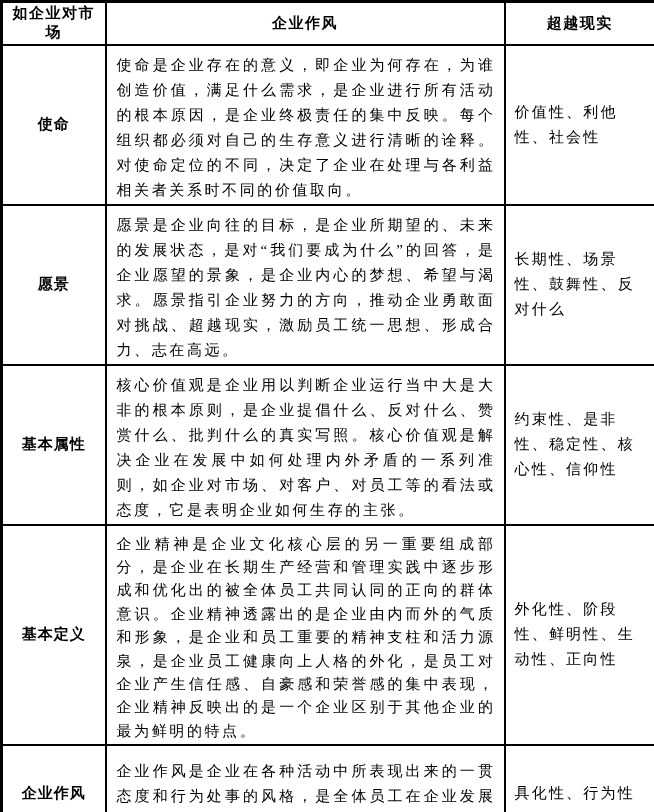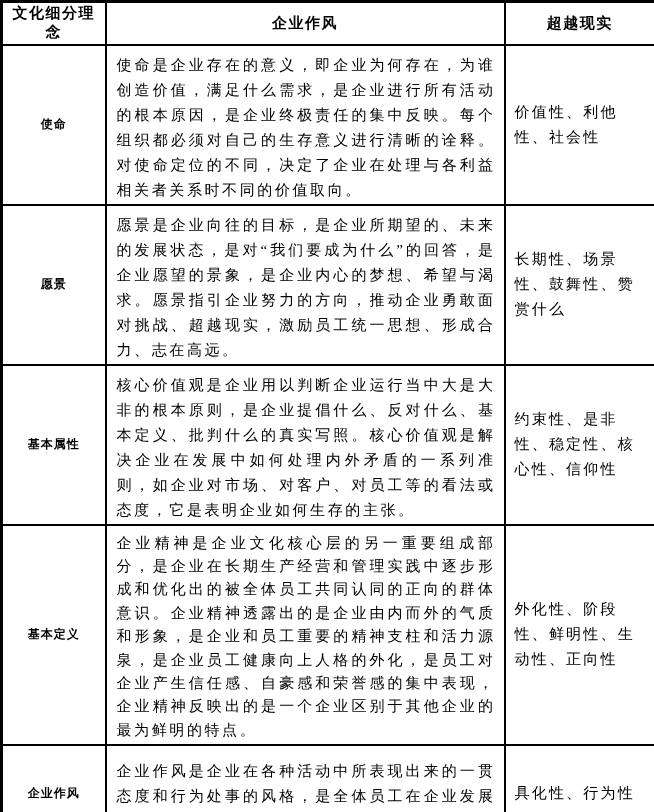--- a/index.html
+++ b/index.html
@@ -35,76 +35,75 @@
   tr.row-spirit  { height: 215px; }
   tr.row-style   { height: 98px; }
   th.head-cell {
     font-size: 15px;
     font-weight: bold;
     text-align: center;
     letter-spacing: 1.5px;
     padding: 0 2px;
   }
   td.concept-cell {
-    font-size: 12px;
+    font-size: 15px;
     font-weight: bold;
     text-align: center;
     letter-spacing: 1px;
     padding: 8px 2px;
   }
   td.definition-cell {
     font-size: 15px;
     line-height: 25px;
     letter-spacing: 2.6px;
     text-align: justify;
     text-justify: inter-character;
     padding: 7px 8px 1px 10px;
   }
   tr.row-spirit td.definition-cell {
     line-height: 23.4px;
-    font-family: Liberation Mono, monospace;
   }
   td.attributes-cell {
     font-size: 15px;
     line-height: 25px;
     letter-spacing: 2.2px;
     text-align: left;
     padding: 1px 4px 1px 9px;
   }
 </style>
 </head>
 <body>
 
 <table class="doc-table">
   <colgroup>
     <col class="c1">
     <col class="c2">
     <col class="c3">
   </colgroup>
   <thead>
     <tr class="header-row">
-      <th class="head-cell">文化细分理念</th>
+      <th class="head-cell">如企业对市场</th>
       <th class="head-cell">企业作风</th>
       <th class="head-cell">超越现实</th>
     </tr>
   </thead>
   <tbody>
     <tr class="row-mission">
       <td class="concept-cell">使命</td>
       <td class="definition-cell">使命是企业存在的意义，即企业为何存在，为谁创造价值，满足什么需求，是企业进行所有活动的根本原因，是企业终极责任的集中反映。每个组织都必须对自己的生存意义进行清晰的诠释。对使命定位的不同，决定了企业在处理与各利益相关者关系时不同的价值取向。</td>
       <td class="attributes-cell">价值性、利他性、社会性</td>
     </tr>
     <tr class="row-vision">
       <td class="concept-cell">愿景</td>
       <td class="definition-cell">愿景是企业向往的目标，是企业所期望的、未来的发展状态，是对“我们要成为什么”的回答，是企业愿望的景象，是企业内心的梦想、希望与渴求。愿景指引企业努力的方向，推动企业勇敢面对挑战、超越现实，激励员工统一思想、形成合力、志在高远。</td>
-      <td class="attributes-cell">长期性、场景性、鼓舞性、赞赏什么</td>
+      <td class="attributes-cell">长期性、场景性、鼓舞性、反对什么</td>
     </tr>
     <tr class="row-values">
       <td class="concept-cell">基本属性</td>
-      <td class="definition-cell">核心价值观是企业用以判断企业运行当中大是大非的根本原则，是企业提倡什么、反对什么、基本定义、批判什么的真实写照。核心价值观是解决企业在发展中如何处理内外矛盾的一系列准则，如企业对市场、对客户、对员工等的看法或态度，它是表明企业如何生存的主张。</td>
+      <td class="definition-cell">核心价值观是企业用以判断企业运行当中大是大非的根本原则，是企业提倡什么、反对什么、赞赏什么、批判什么的真实写照。核心价值观是解决企业在发展中如何处理内外矛盾的一系列准则，如企业对市场、对客户、对员工等的看法或态度，它是表明企业如何生存的主张。</td>
       <td class="attributes-cell">约束性、是非性、稳定性、核心性、信仰性</td>
     </tr>
     <tr class="row-spirit">
       <td class="concept-cell">基本定义</td>
       <td class="definition-cell">企业精神是企业文化核心层的另一重要组成部分，是企业在长期生产经营和管理实践中逐步形成和优化出的被全体员工共同认同的正向的群体意识。企业精神透露出的是企业由内而外的气质和形象，是企业和员工重要的精神支柱和活力源泉，是企业员工健康向上人格的外化，是员工对企业产生信任感、自豪感和荣誉感的集中表现，企业精神反映出的是一个企业区别于其他企业的最为鲜明的特点。</td>
       <td class="attributes-cell">外化性、阶段性、鲜明性、生动性、正向性</td>
     </tr>
     <tr class="row-style">
       <td class="concept-cell">企业作风</td>
       <td class="definition-cell">企业作风是企业在各种活动中所表现出来的一贯态度和行为处事的风格，是全体员工在企业发展过程中长期积累并形成的行事理念和风格。</td>

